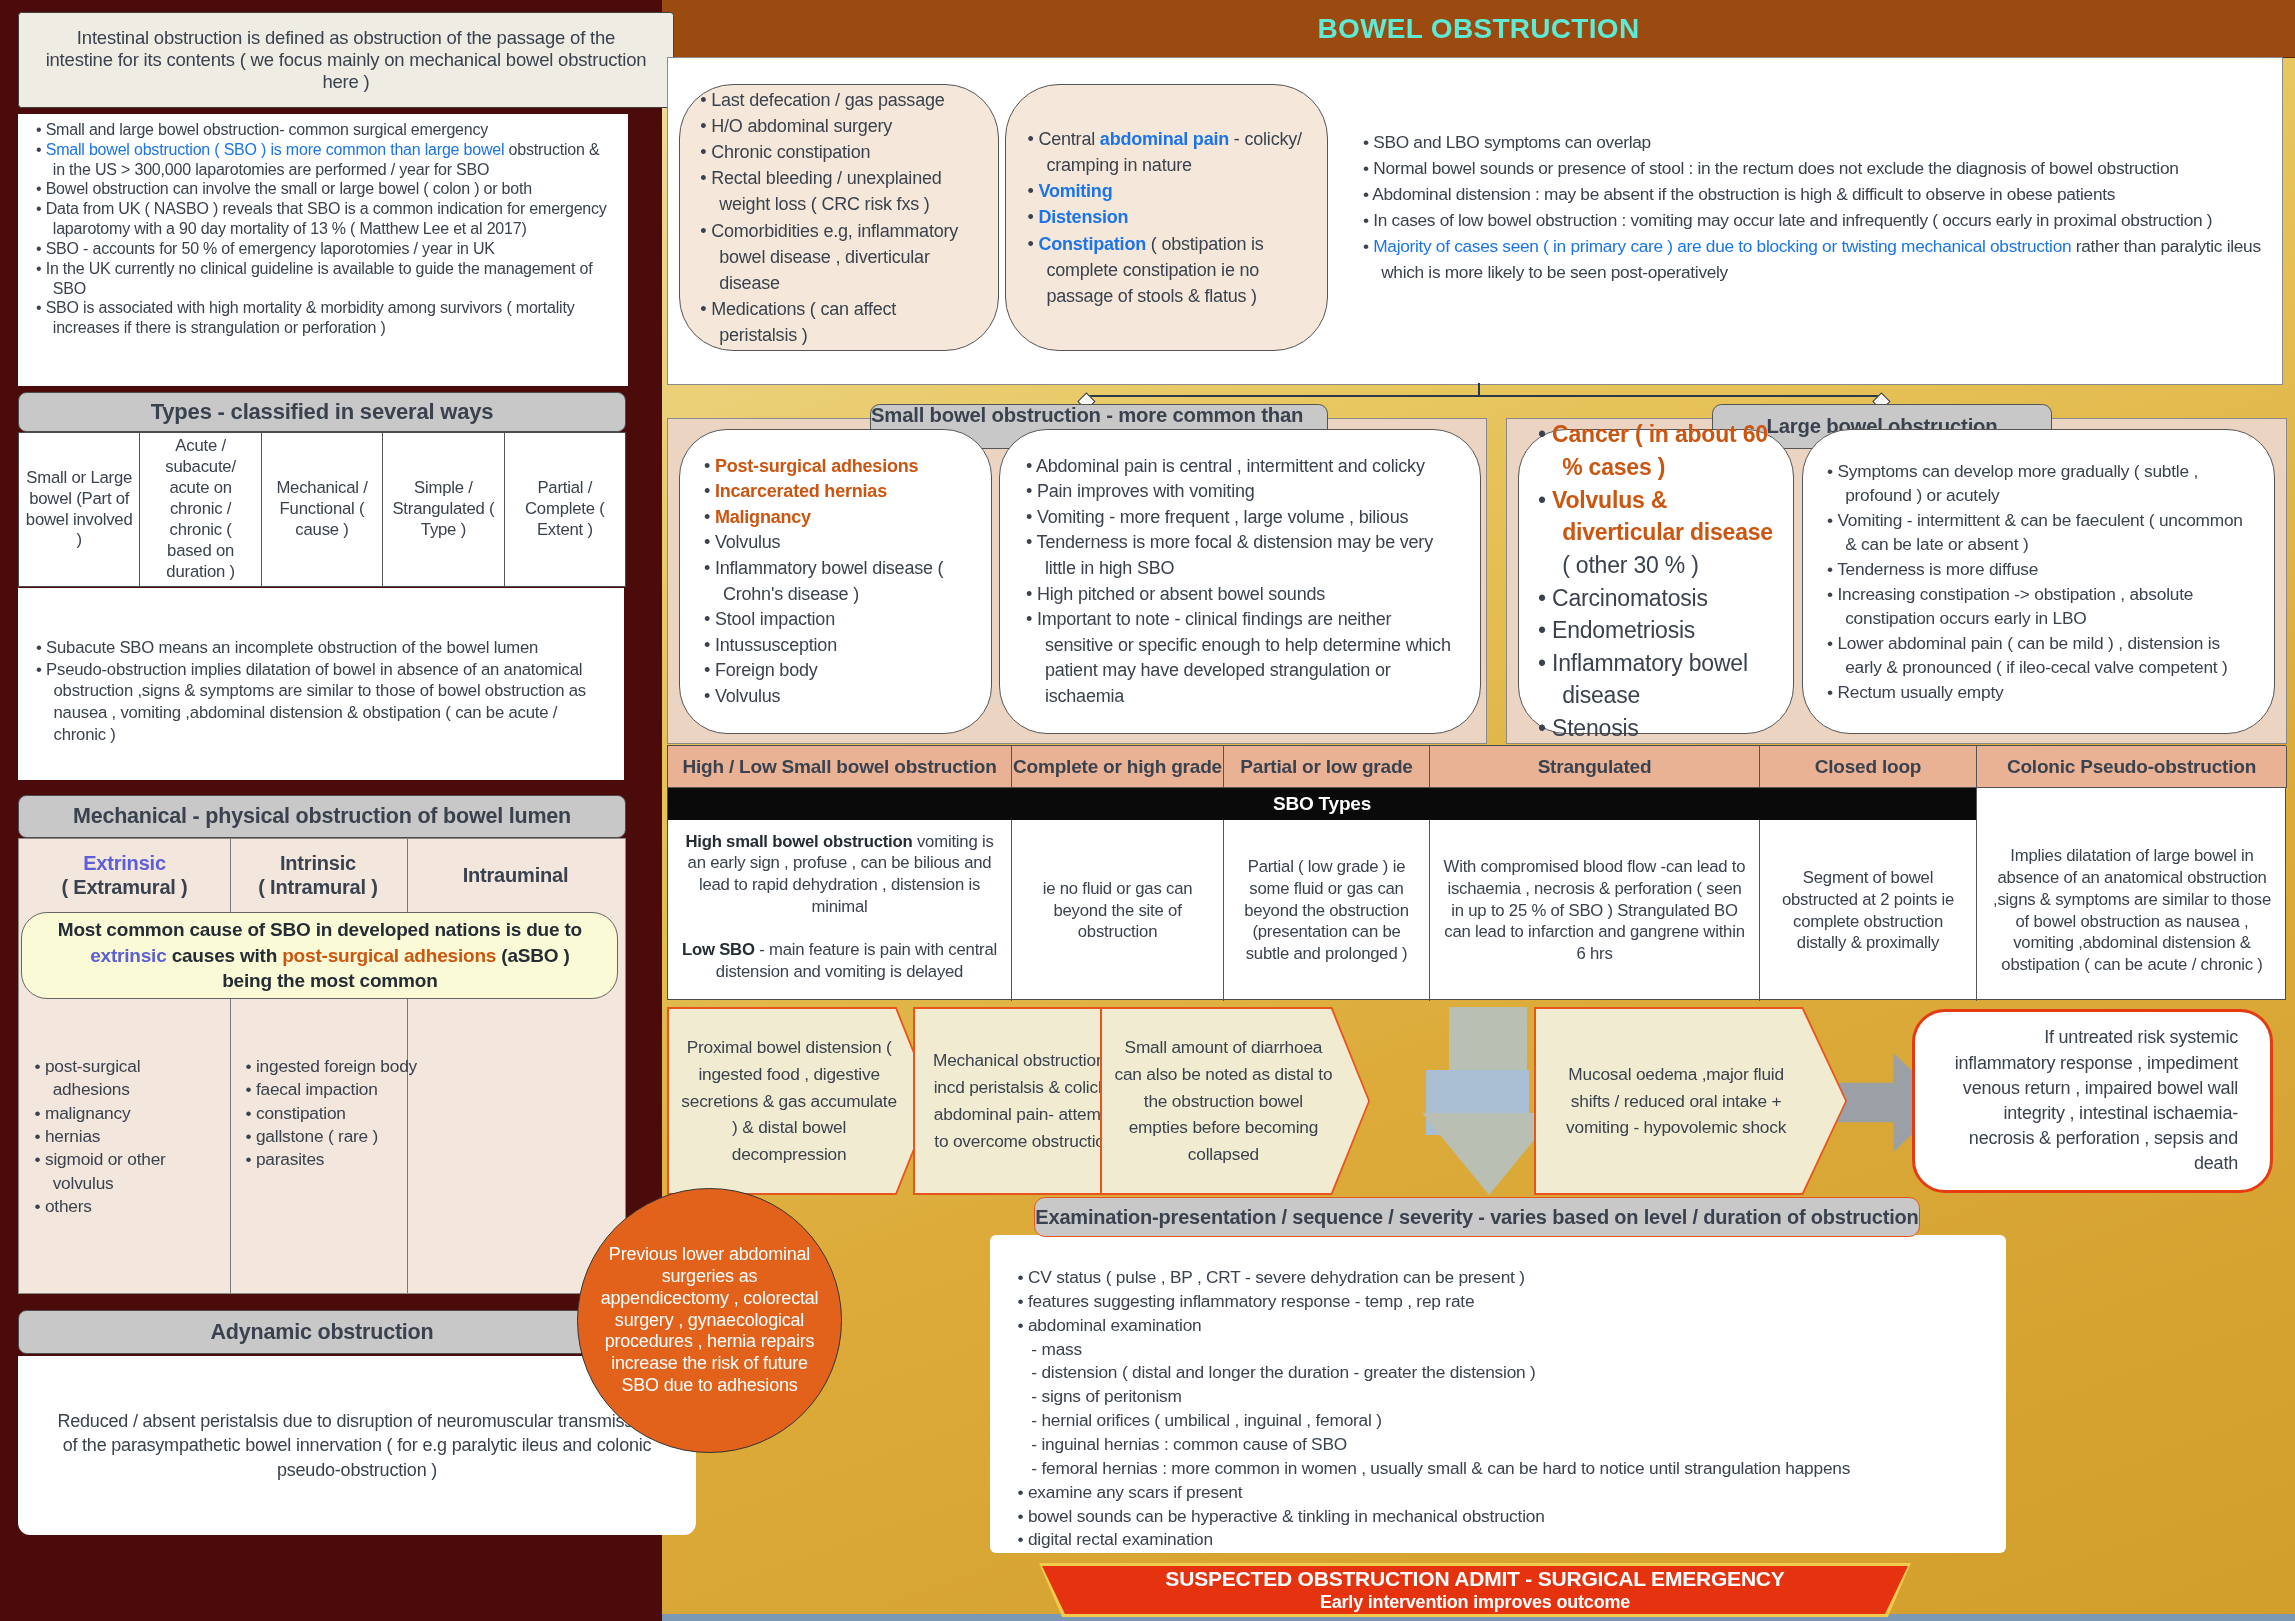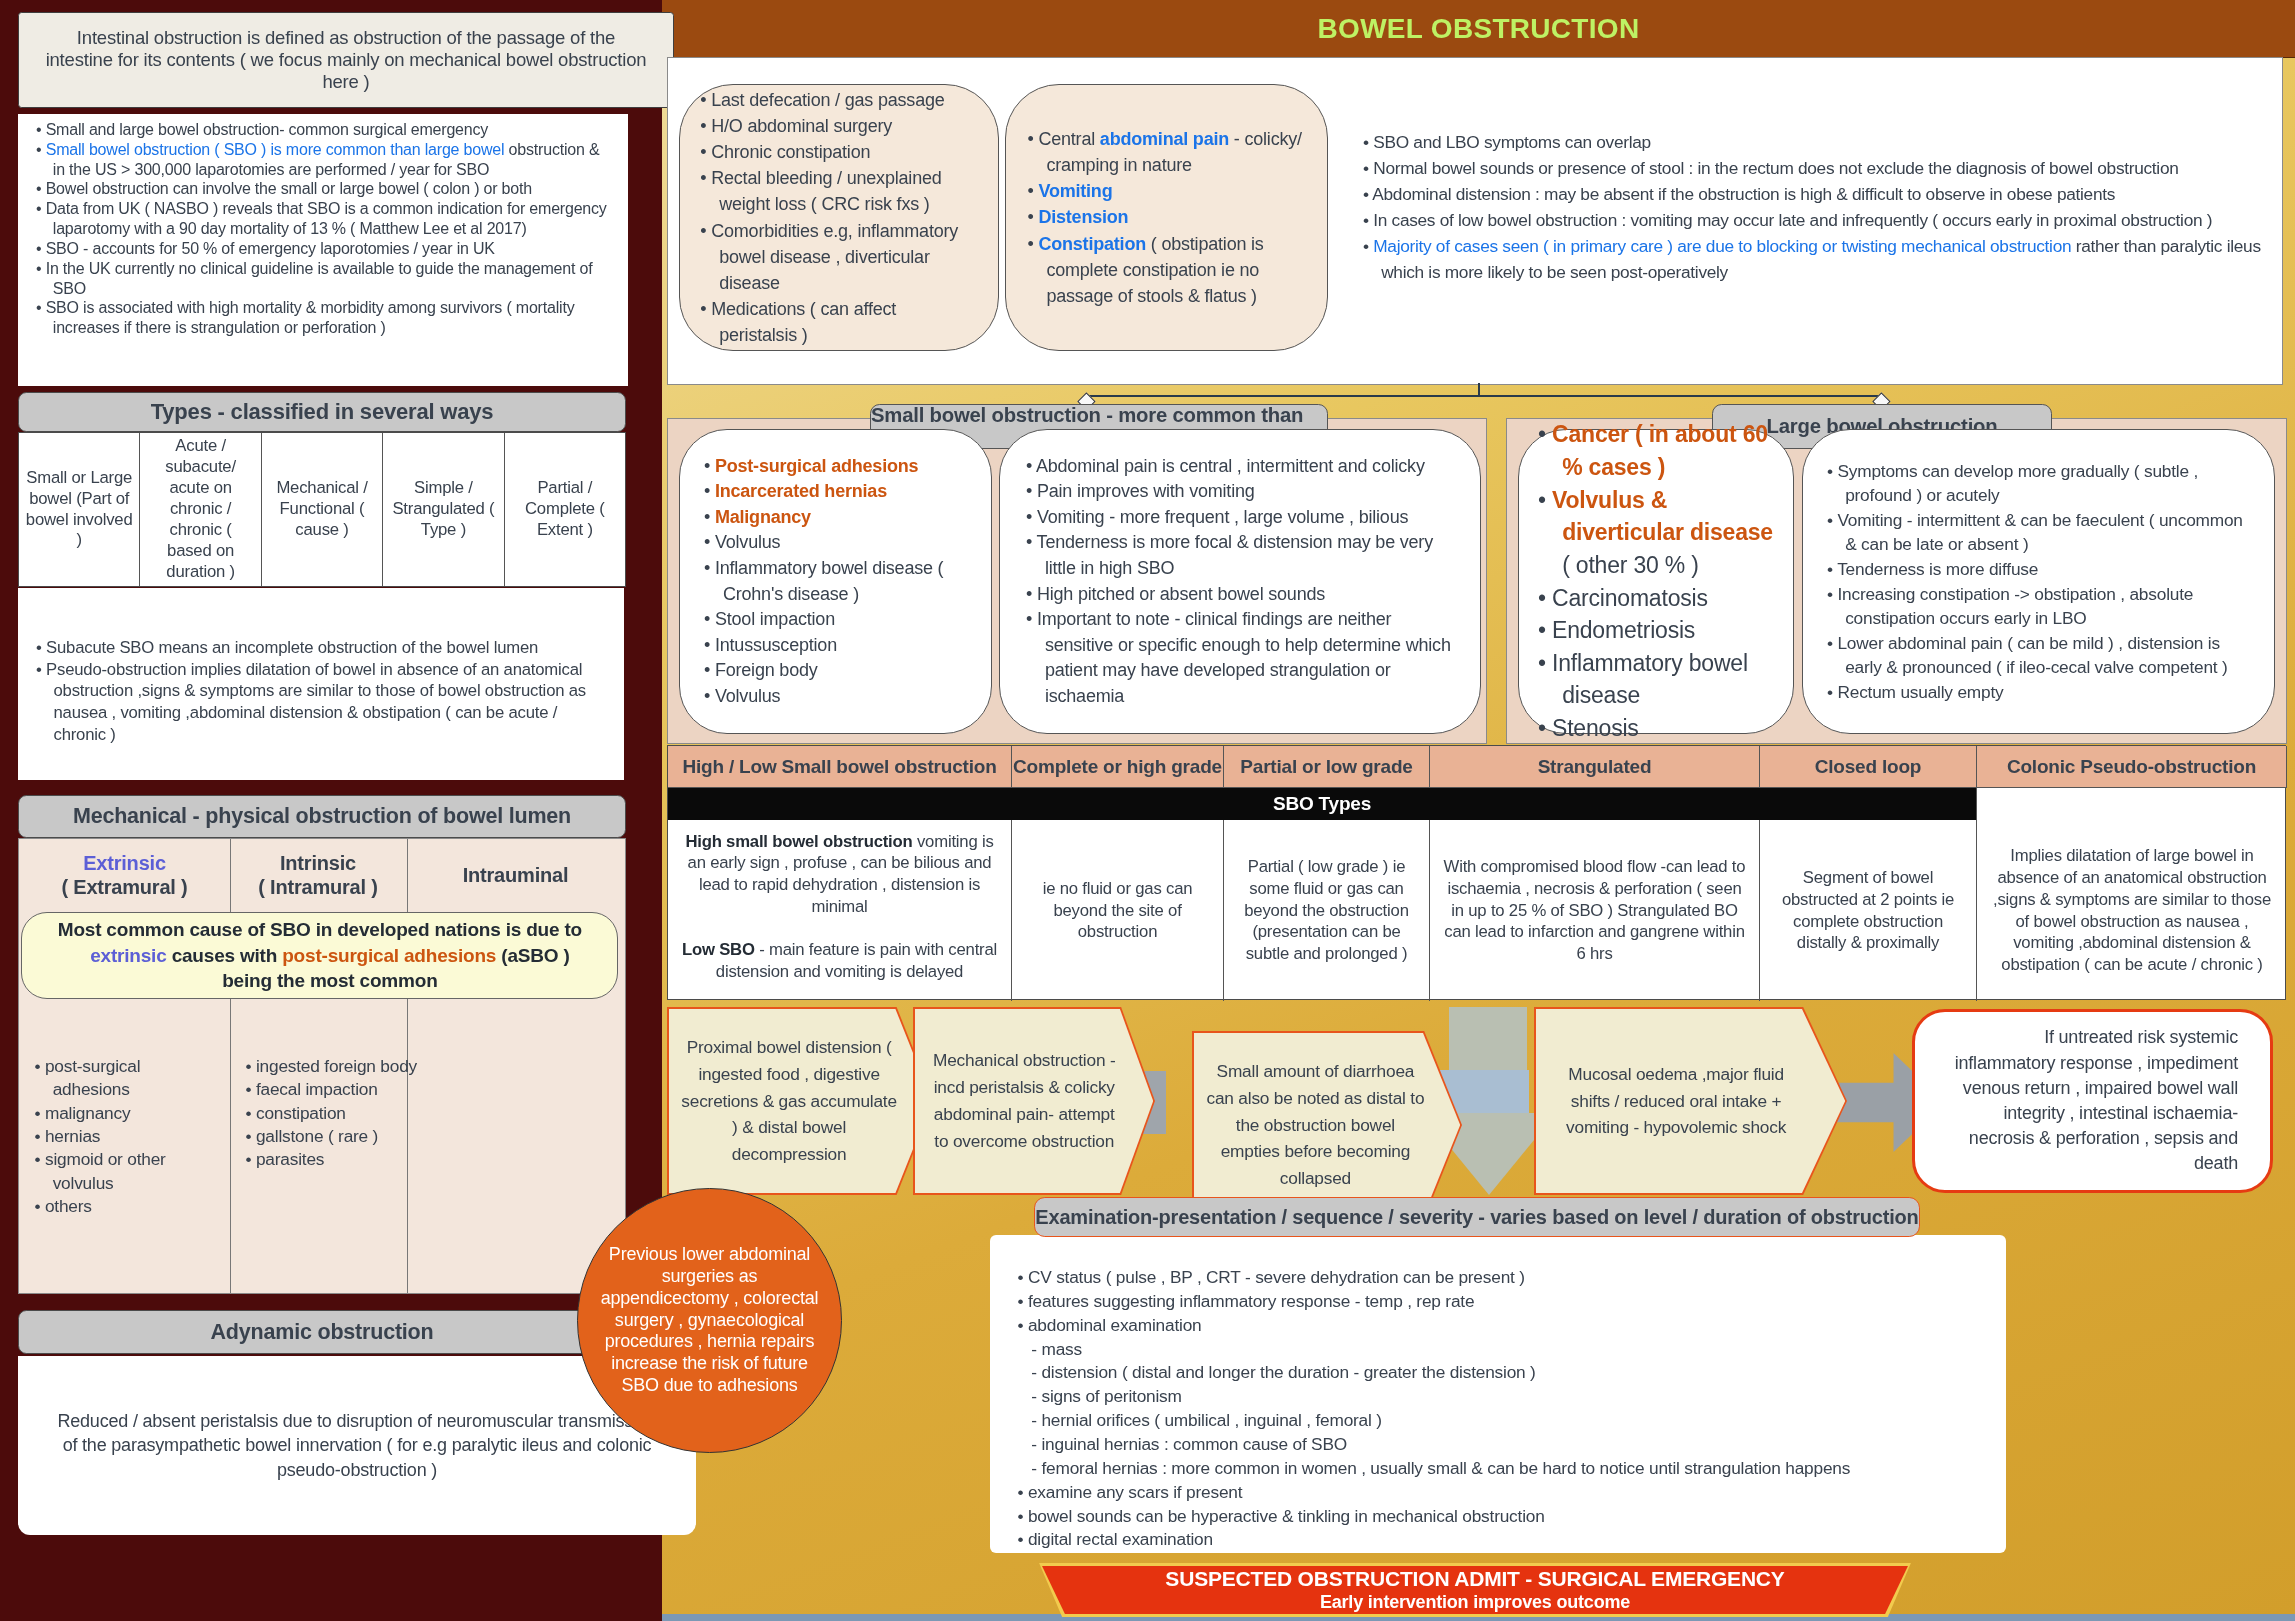--- a/index.html
+++ b/index.html
@@ -48,21 +48,21 @@
 
   
   #circle-note{left:577px;top:1188px;width:265px;height:265px;border-radius:50%;background:#e2621b;border:1.8px solid #333;
            color:#fff;font-size:18px;text-align:center;padding:24px 20.3px;box-sizing:border-box;z-index:60;line-height:1.22;}
 
   
   #gold-bg{left:662px;top:57px;width:1633px;height:1557px;
            background:linear-gradient(160deg,#f0dc9b 0%,#e8c75f 28%,#dcab3a 60%,#d29e2b 100%);}
   #blue-strip{left:662px;top:1614px;width:1633px;height:7.2px;background:#7b98b5;}
   #title-bar{left:662px;top:0;width:1633px;height:57px;background:#9b4a10;border-bottom:1.8px solid #55290a;
-           color:#bef264;font-weight:bold;font-size:28px;letter-spacing:0.3px;}
+           color:#5eead4;font-weight:bold;font-size:28px;letter-spacing:0.3px;}
   #top-panel{left:667px;top:57px;width:1616px;height:328px;background:#fff;border:1.2px solid #8a8a8a;box-sizing:border-box;}
   .beige-box{position:absolute;background:#f5e8da;border:1.2px solid #555;border-radius:54px;
            display:flex;flex-direction:column;justify-content:center;font-size:18px;line-height:1.45;}
   #history-box{left:679px;top:84px;width:320px;height:267px;padding:6px 20.3px;box-sizing:border-box;}
   #symptoms-box{left:1005px;top:84px;width:323px;height:267px;padding:6px 21.5px;box-sizing:border-box;}
   #overlap-list{left:1363px;top:130px;width:915px;font-size:17.3px;line-height:1.5;letter-spacing:-0.3px;}
 
   
   .cline{position:absolute;background:#2a3a4a;z-index:5;}
   .diamond{position:absolute;width:10.8px;height:10.8px;background:#f8f8f8;border:1.2px solid #333;transform:rotate(45deg);z-index:6;}
@@ -95,21 +95,21 @@
   #tt-c6{grid-row:2/4;grid-column:6;border-right:none !important;}
   #tt-c1 .li{padding-left:0;text-indent:0;margin-bottom:21.5px;}
   #tt-c1 .li:last-child{margin-bottom:8px;}
 
   
   .chev{position:absolute;top:1007px;height:188px;z-index:4;}
   .chev .o{position:absolute;inset:0;background:#e8551c;clip-path:polygon(0 0,86% 0,100% 50%,86% 100%,0 100%);}
   .chev .i{position:absolute;inset:1.8px;background:#f1ecd1;clip-path:polygon(0 0,86% 0,100% 50%,86% 100%,0 100%);}
   .chev .t{position:absolute;inset:0;right:13%;display:flex;align-items:center;justify-content:center;
            text-align:center;font-size:17.3px;line-height:1.55;padding:9.6px 2.4px 9.6px 14.3px;}
-  #chev1{left:667px;width:267px;} #chev2{left:913px;width:242px;} #chev3{left:1192px;width:270px;margin-top:24px;}
+  #chev1{left:667px;width:267px;} #chev2{left:913px;width:242px;} #chev3{left:1100px;width:270px;}
   #chev4{left:1534px;width:313px;}
   .conn{position:absolute;top:1071px;height:63px;width:25px;background:#9fa5ab;z-index:3;}
   #conn1{left:895px;} #conn2{left:1141px;}
   #dstem{left:1449px;top:1007px;width:78px;height:111px;background:#b9bfb2;z-index:3;}
   #dblue{left:1426px;top:1070px;width:103px;height:65px;background:#a9bed2;z-index:3;}
   #dtri{left:1422px;top:1113px;width:134px;height:82px;background:#b9bfb2;clip-path:polygon(0 0,100% 0,50% 100%);z-index:3;}
   #rarrow{left:1828px;top:1053px;width:117px;height:99px;background:#9aa0a6;
            clip-path:polygon(0 30%,56% 30%,56% 0,100% 50%,56% 100%,56% 70%,0 70%);z-index:3;}
   #outcome-box{left:1912px;top:1009px;width:361px;height:184px;background:#fff;border:3px solid #e63b12;border-radius:33px;
            font-size:18px;text-align:right;padding:12px 32px;box-sizing:border-box;z-index:5;line-height:1.4;}

